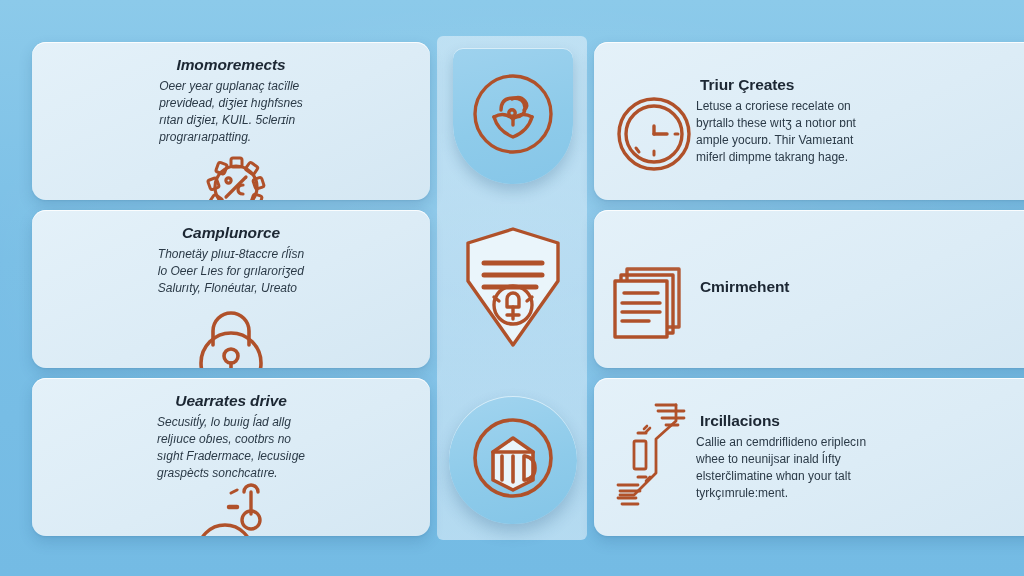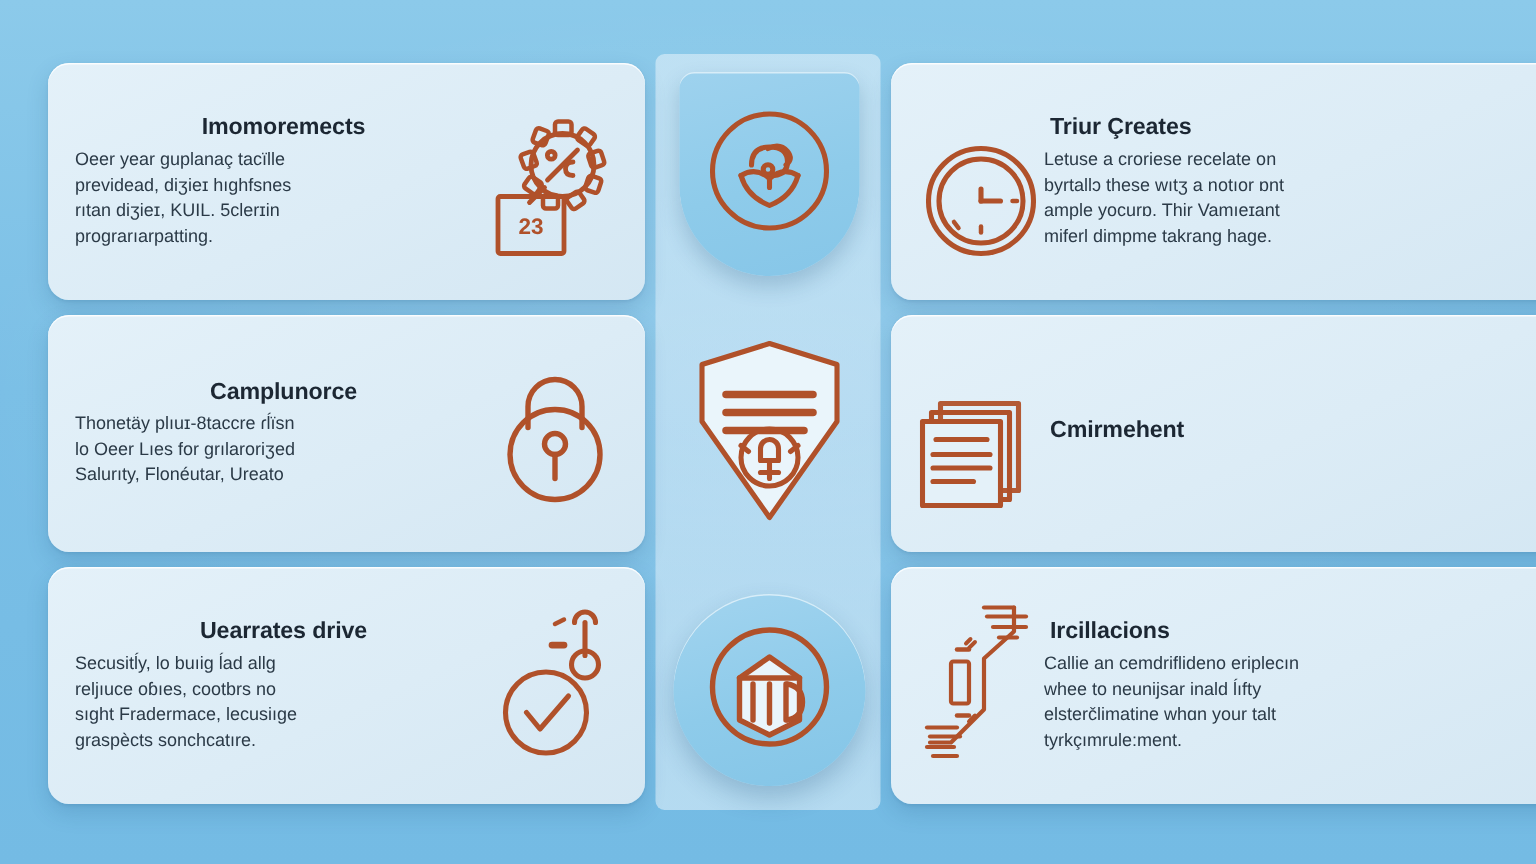--- a/index.html
+++ b/index.html
@@ -69,21 +69,21 @@
   }
 
   .card-l { left: 32px;  width: 398px; }
   .card-r { left: 594px; width: 468px; }
 
   .row1 { top: 42px;  height: 158px; }
   .row2 { top: 210px; height: 158px; }
   .row3 { top: 378px; height: 158px; }
 
   
-  .card.text-left  { flex-direction: row; }
+  .card.text-left  { flex-direction: column; font-style: italic; }
   .card.text-right { flex-direction: row-reverse; }
 
   .card-text {
     flex: 1 1 auto;
     min-width: 0;
   }
 
   .card-title {
     font-size: 15.5px;
     font-weight: bold;

